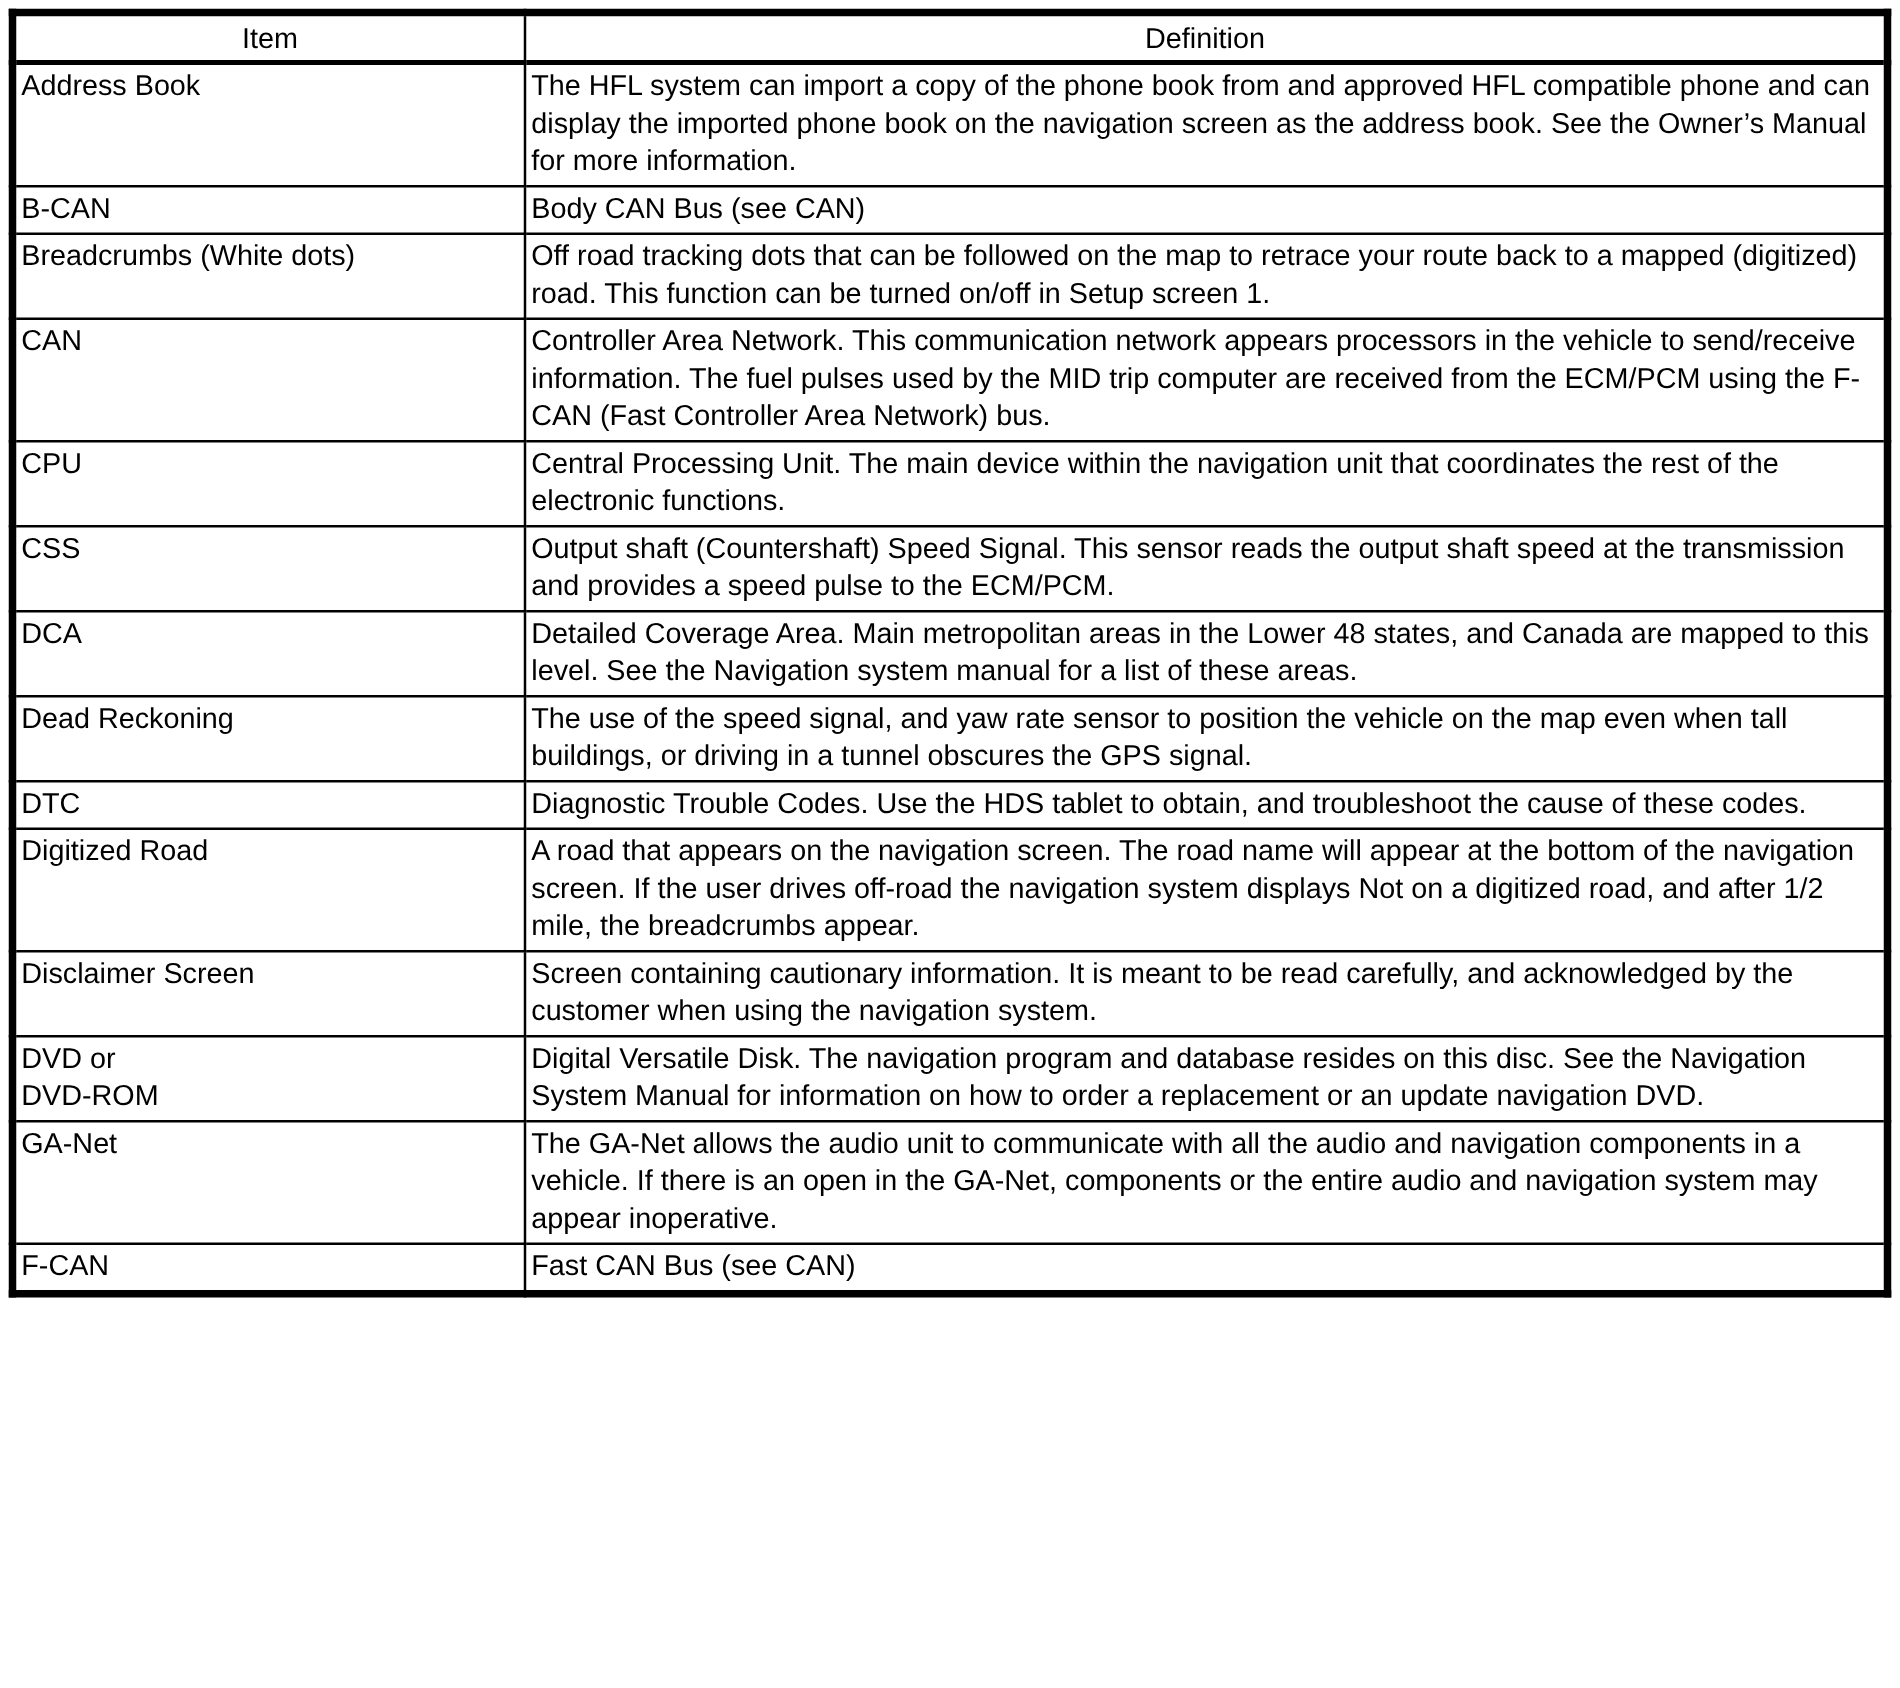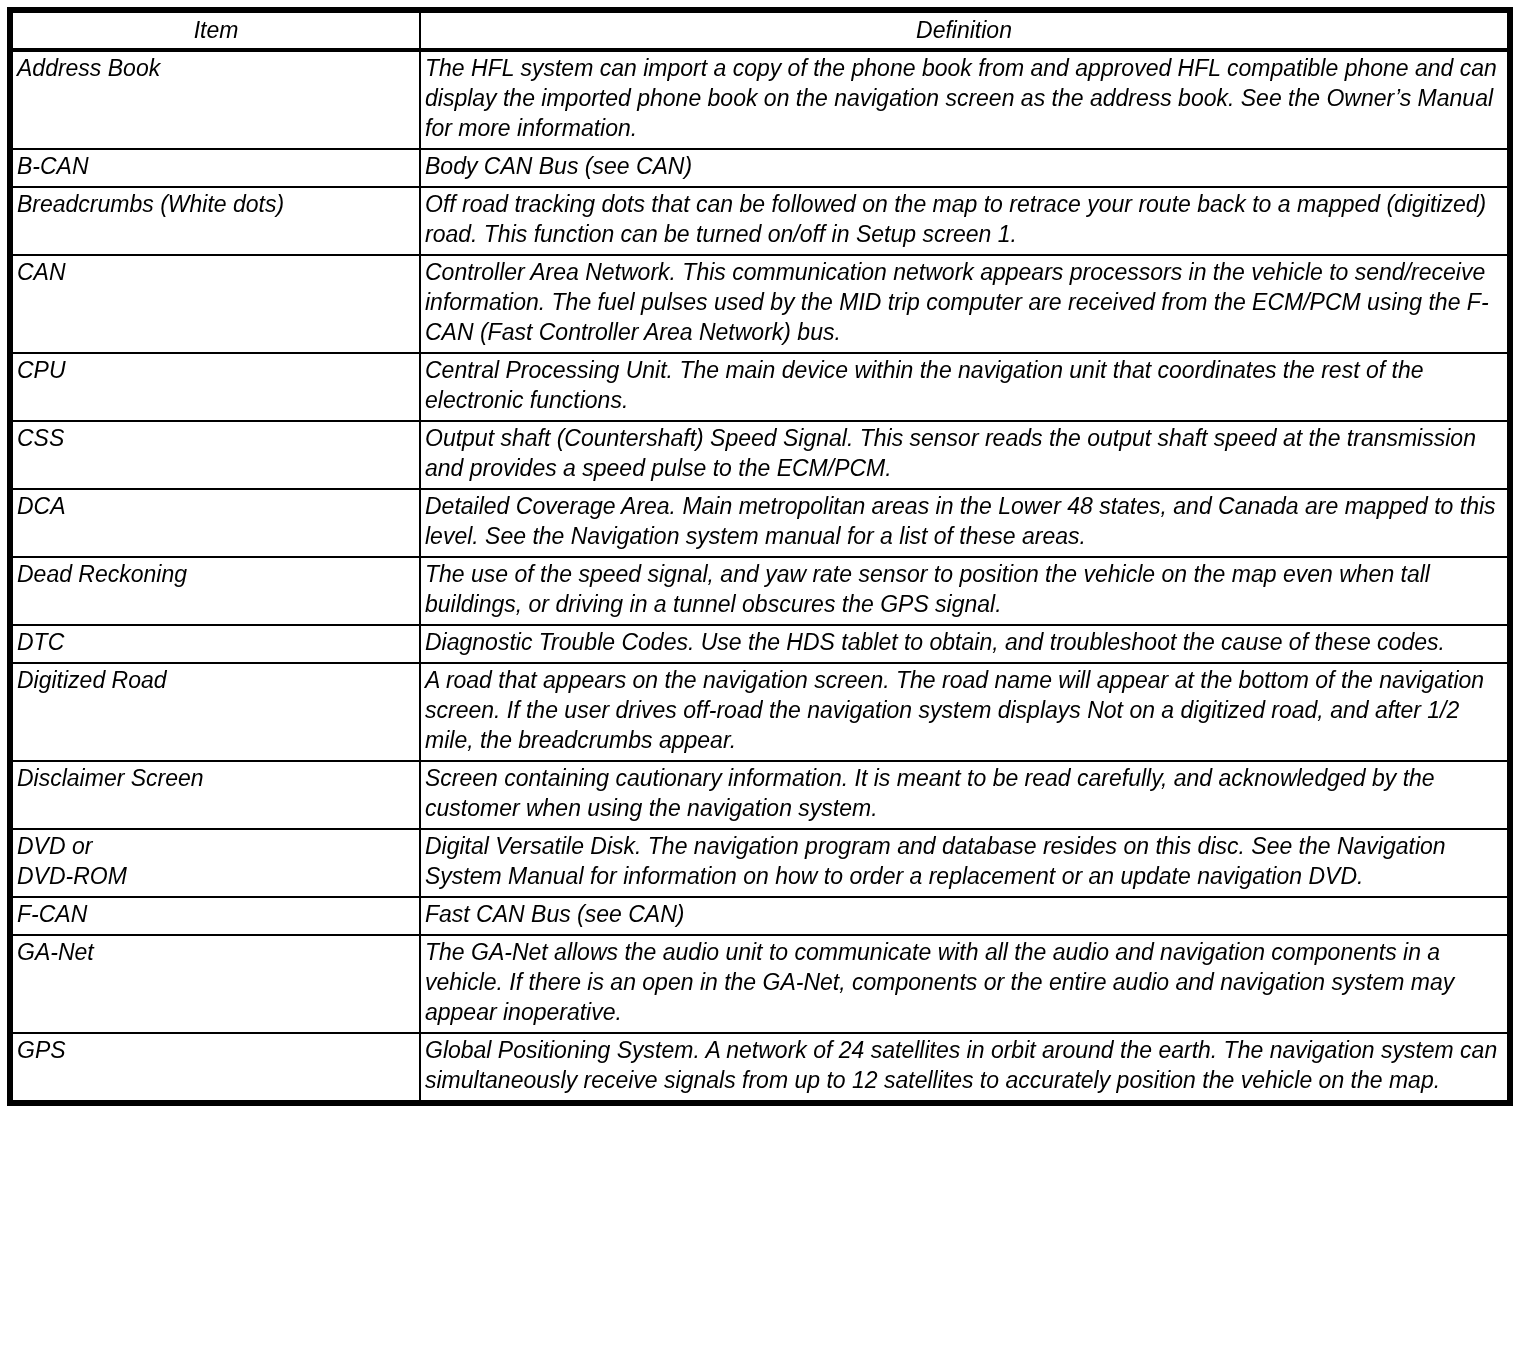--- a/index.html
+++ b/index.html
@@ -26,21 +26,20 @@
     line-height: 30px;
     color: #000000;
     background: #ffffff;
   }
   table.glossary col.item-col { width: 410px; }
   table.glossary th,
   table.glossary td {
     border: 2px solid #000000;
     vertical-align: top;
     overflow: hidden;
-    font-style: italic;
   }
   table.glossary thead th {
     font-weight: normal;
     text-align: center;
     padding: 2px 6px 3px 6px;
     border-bottom: 4px solid #000000;
   }
   table.glossary td {
     padding: 1px 8px 5px 4px;
   }
@@ -111,26 +110,22 @@
         <tr>
           <td class="item-cell">Disclaimer Screen</td>
           <td class="def-cell">Screen containing cautionary information. It is meant to be read carefully, and acknowledged by the customer when using the navigation system.</td>
         </tr>
         <tr>
           <td class="item-cell">DVD or
 DVD-ROM</td>
           <td class="def-cell">Digital Versatile Disk. The navigation program and database resides on this disc. See the Navigation System Manual for information on how to order a replacement or an update navigation DVD.</td>
         </tr>
         <tr>
-          <td class="item-cell">F-CAN</td>
-          <td class="def-cell">Fast CAN Bus (see CAN)</td>
-        </tr>
-        <tr>
           <td class="item-cell">GA-Net</td>
           <td class="def-cell">The GA-Net allows the audio unit to communicate with all the audio and navigation components in a vehicle. If there is an open in the GA-Net, components or the entire audio and navigation system may appear inoperative.</td>
         </tr>
         <tr>
-          <td class="item-cell">GPS</td>
-          <td class="def-cell">Global Positioning System. A network of 24 satellites in orbit around the earth. The navigation system can simultaneously receive signals from up to 12 satellites to accurately position the vehicle on the map.</td>
+          <td class="item-cell">F-CAN</td>
+          <td class="def-cell">Fast CAN Bus (see CAN)</td>
         </tr>
       </tbody>
   </table>
 </div>
 
 </body></html>

